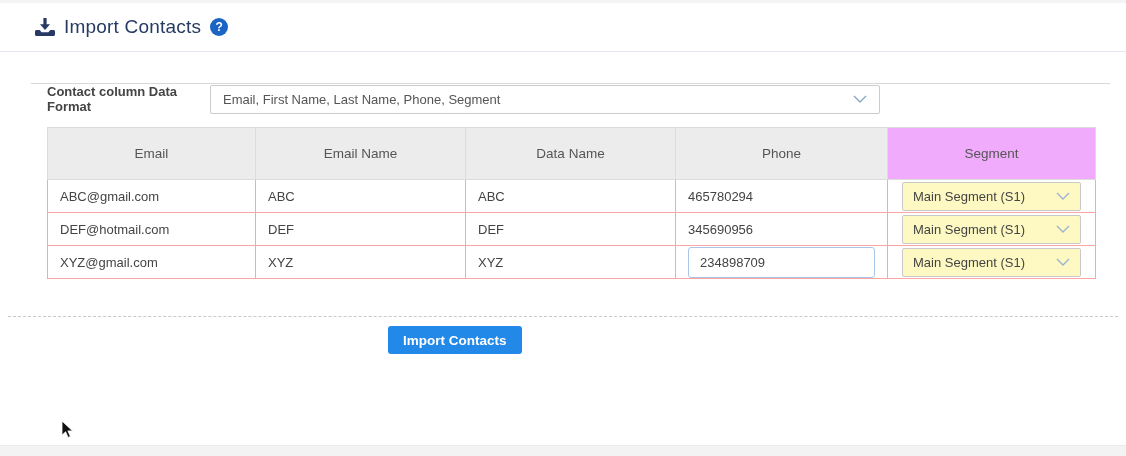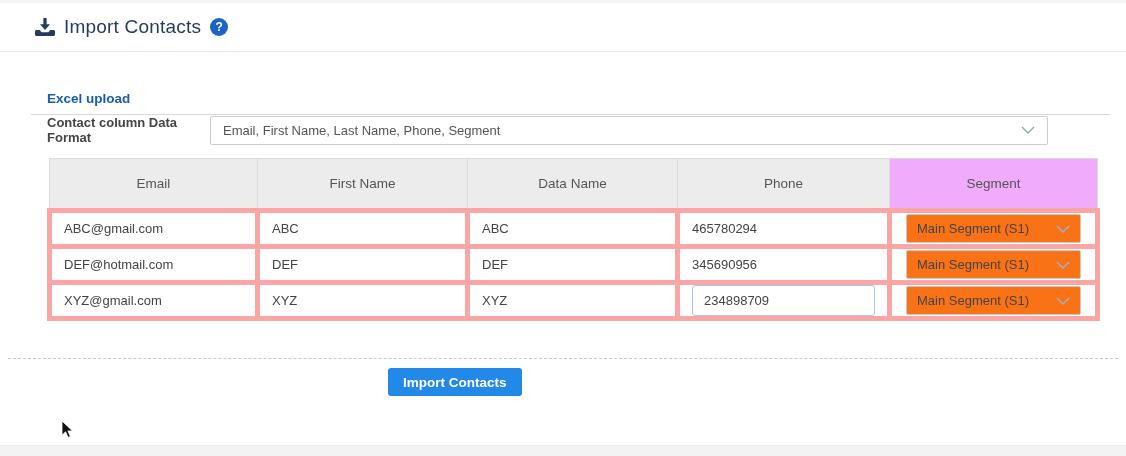--- a/index.html
+++ b/index.html
@@ -48,45 +48,45 @@
   .main-section { margin: 0 31px 0 47px; }
   .format-row { display: flex; align-items: center; }
   .format-label {
     font-size: 13px; font-weight: bold; color: #444; width: 163px; flex: none;
   }
   .select-box {
     border: 1px solid #ccc; border-radius: 2px; background: #fff;
     height: 29px; display: flex; align-items: center; justify-content: space-between;
     padding: 0 12px; font-size: 13px; color: #555; cursor: pointer;
   }
-  .format-select { width: 838px; }
+  .format-select { width: 670px; }
   .chev { width: 14px; height: 8px; flex: none; }
 
   
   table.grid {
     margin-top: 13px; width: 1048px; border-collapse: collapse; table-layout: fixed;
   }
   table.grid th {
     background: #ececec; border: 1px solid #dcdcdc; height: 52px;
     font-size: 13.5px; font-weight: normal; color: #555; 
   }
   table.grid th.seg-th { background: #f0abfc; }
   table.grid td {
-    border: 5px solid #fca5a5; height: 33px; font-size: 13px; color: #444;
+    border: 1px solid #fca5a5; height: 33px; font-size: 13px; color: #444;
     padding: 0 12px; background: #fff;
   }
   td.no-pad { padding: 0; }
   .phone-input-focused {
     border: 1px solid #a9c7e8; border-radius: 3px; height: 31px; margin: 0;
     display: flex; align-items: center; padding: 0 11px; background: #fff; text-align: center;
   }
   .seg-select {
     margin: 1px 2px; height: 29px; border: 1px solid #c9c9c9; border-radius: 2px;
     display: flex; align-items: center; justify-content: space-between;
-    padding: 0 10px; font-size: 13px; color: #444; background: #f97316; cursor: pointer;
+    padding: 0 10px; font-size: 13px; color: #444; background: #fef9c3; cursor: pointer;
   }
 
   
   .dashed-sep { border-top: 1px dashed #c9c9c9; margin: 37px 8px 0 8px; }
   .import-btn {
     display: block; margin: 9px 0 0 388px;
     background: #2389e9; color: #fff; border: none; border-radius: 3px;
     font-family: inherit; font-size: 13.5px; font-weight: bold;
     padding: 0 15px; height: 28px; cursor: pointer;
   }
@@ -100,21 +100,20 @@
 <div class="page-header">
   <svg class="dl-icon" viewBox="0 0 20 18">
     <path d="M8.4 0 h3.2 v6.3 H15 L10 12 5 6.3 h3.4 z" fill="#263a63"></path>
     <path d="M0 13.4 C0 12.6 .7 11.9 1.5 11.9 h3.2 l1.9 2.4 h6.8 l1.9-2.4 h3.2 c.8 0 1.5 .7 1.5 1.5 v3.1 c0 .8-.7 1.5-1.5 1.5 H1.5 C.7 18 0 17.3 0 16.5 z" fill="#263a63"></path>
   </svg>
   <span class="page-title">Import Contacts</span>
   <span class="help-icon">?</span>
 </div>
 
 <div class="tab-bar">
-  <div class="tab inactive">Excel upload</div>
 </div>
 
 <div class="main-section">
 
   <div class="format-row">
     <div class="format-label">Contact column Data Format</div>
     <div class="select-box format-select">
       <span>Email, First Name, Last Name, Phone, Segment</span>
       <svg class="chev" viewBox="0 0 14 8">
         <polyline points="1,1 7,7 13,1" fill="none" stroke="#8aa5c4" stroke-width="1.4"></polyline>
@@ -126,21 +125,21 @@
     <colgroup>
       <col style="width:208px">
         <col style="width:210px">
         <col style="width:210px">
       <col style="width:212px">
         <col style="width:208px">
     </colgroup>
     <thead>
       <tr>
         <th>Email</th>
-        <th>First Name</th>
+        <th>Email Name</th>
         <th>Data Name</th>
         <th>Phone</th>
         <th class="seg-th">Segment</th>
       </tr>
     </thead>
     <tbody>
       <tr>
         <td>ABC@gmail.com</td>
         <td>ABC</td>
         <td>ABC</td>

